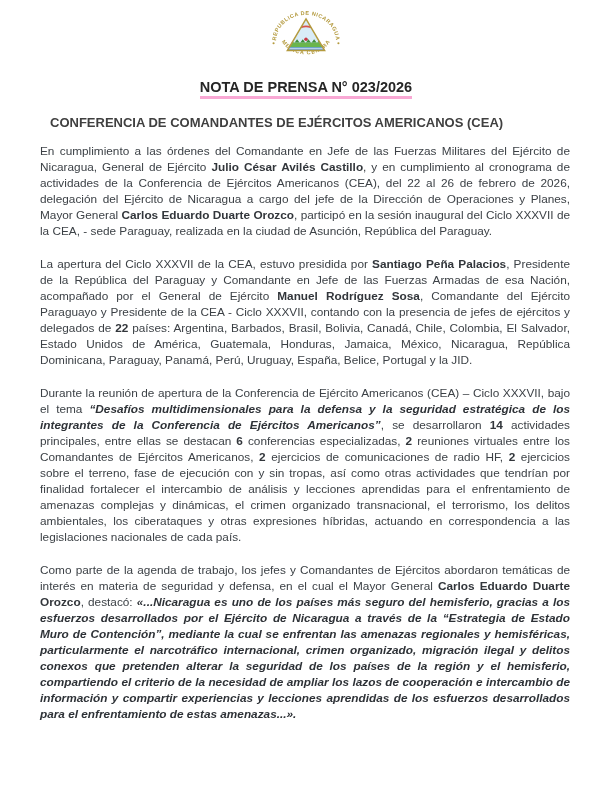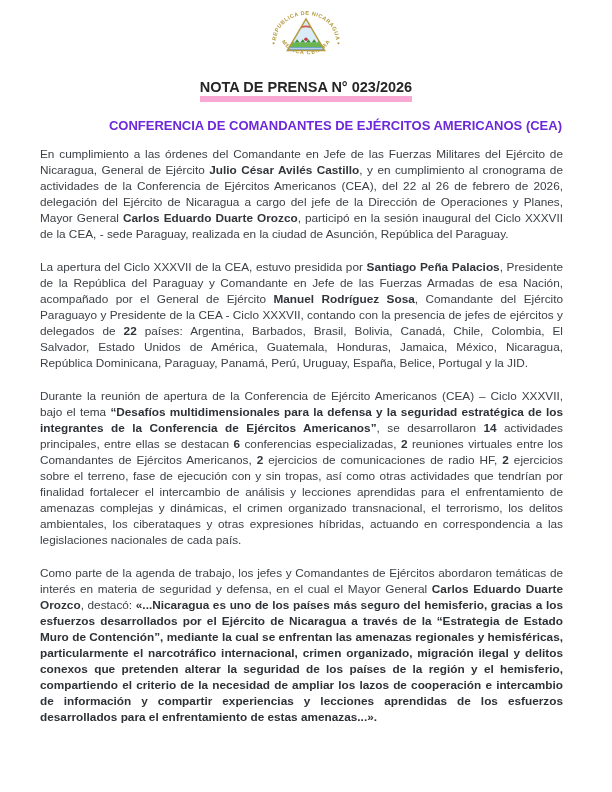--- a/index.html
+++ b/index.html
@@ -23,41 +23,41 @@
   }
   .press-note {
     text-align: center;
     margin-top: 13px;
     font-size: 14.5px;
     font-weight: bold;
     color: #262626;
   }
   .press-note .u {
     display: inline-block;
-    border-bottom: 6px solid #f9a8d4;
+    border-bottom: 3px solid #f9a8d4;
     padding-bottom: 1px;
   }
   .doc-heading {
-    text-align: right;
+    text-align: left;
     margin: 16px 50px 3px;
     font-size: 13px;
     font-weight: bold;
     line-height: 15px;
-    color: #6d28d9;
+    color: #404040;
   }
   .body-text {
     margin: 13px 37px 0 40px;
     font-size: 11.8px;
     line-height: 16px;
     color: #3c4146;
     text-align: justify;
   }
-  .para { margin: 0 12px 17px 0; }
+  .para { margin: 0 5px 17px 0; }
   .b  { font-weight: bold; color: #32363b; }
-  .bi { font-weight: bold; color: #2e3237; }
+  .bi { font-weight: bold; font-style: italic; color: #2e3237; }
 </style>
 </head>
 <body>
 
 <div class="page">
 
   <svg class="emblem" width="82" height="60" viewBox="0 0 100 74" xmlns="http://www.w3.org/2000/svg">
     <defs>
       <path id="arcTop" d="M 13 44 A 37 33 0 0 1 87 44"></path>
       <path id="arcBot" d="M 19 42 A 34 30 0 0 0 81 42"></path>

